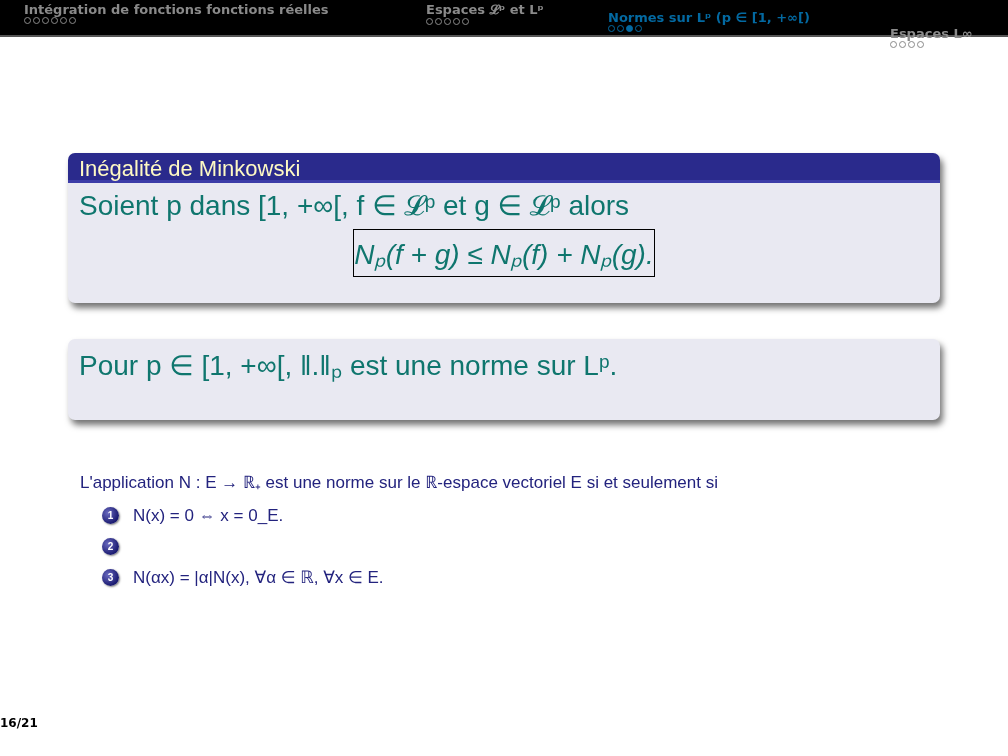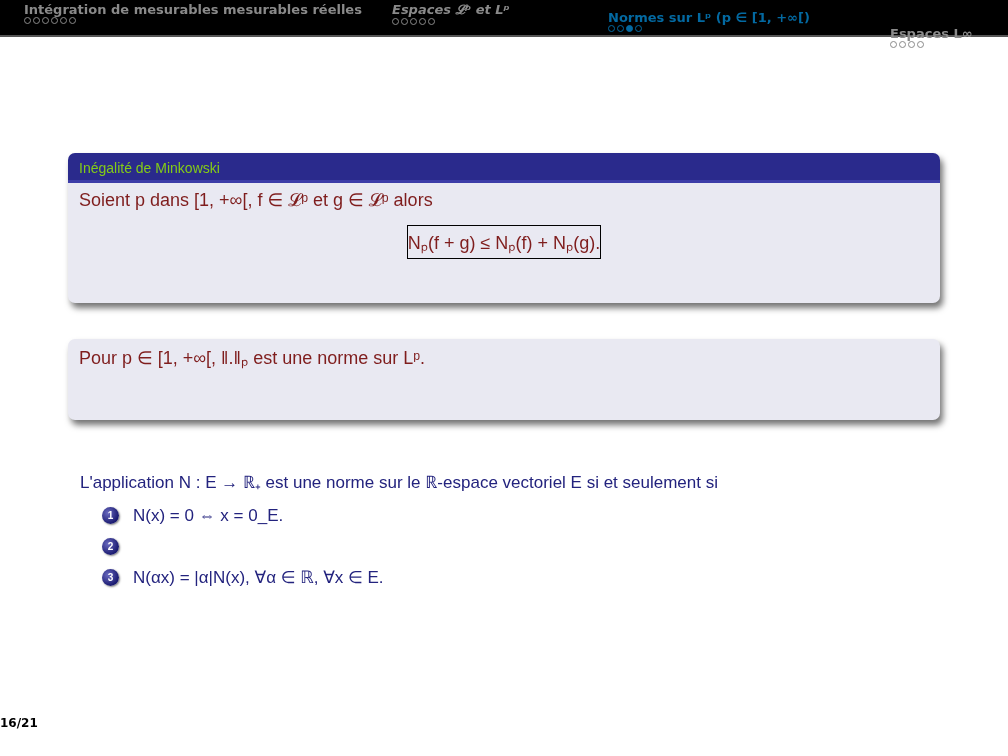--- a/index.html
+++ b/index.html
@@ -9,52 +9,52 @@
          border-bottom:2px solid #555; box-sizing:border-box; }
   .nav-section { position:absolute; top:2px; font-family:"DejaVu Sans", sans-serif; font-weight:bold;
          font-size:13px; color:#8a8a8a; white-space:nowrap; }
   .nav-section.active { color:#0369a1;margin-top:8px; }
   .nav-section .dots { display:flex; gap:2px; margin-top:0px; }
   .dot { width:7px; height:7px; border:1px solid currentColor; border-radius:50%; box-sizing:border-box; }
   .dot.filled { background:currentColor; }
 
   .block { position:absolute; left:68px; width:872px; border-radius:7px;
            box-shadow:3px 5px 6px rgba(0,0,0,0.55); overflow:hidden; background:#e9e9f2; }
-  .block-title { background:#2a2a8c; color:#84cc16; font-family:"Liberation Sans", sans-serif;
-           font-size:14px; padding:3px 11px; height:30px; box-sizing:border-box; line-height:25px;
+  .block-title { background:#2a2a8c; color:#fef9c3; font-family:"Liberation Sans", sans-serif;
+           font-size:22px; padding:3px 11px; height:30px; box-sizing:border-box; line-height:25px;
            border-bottom:3px solid #3c3ca8; }
-  .block-body { color:#7f1d1d; font-family:"Liberation Sans", sans-serif; font-size:18px; padding:6px 11px; }
-  .boxed { display:inline-block; border:1.5px solid #000; padding:4px 0; margin-top:14px; }
+  .block-body { color:#0f766e; font-family:"Liberation Sans", sans-serif; font-size:28px; padding:6px 11px; }
+  .boxed { display:inline-block; border:1.5px solid #000; padding:4px 0; margin-top:6px;font-style:italic; }
   .center { text-align:center; }
 
   .para { position:absolute; left:80px; top:470px; color:#23237e; font-family:"Liberation Sans", sans-serif; font-size:17px; }
   .list { position:absolute; left:102px; top:500px; color:#23237e; font-family:"Liberation Sans", sans-serif; font-size:17px; }
   .li { display:flex; align-items:center; height:31px; }
   .num { width:17px; height:17px; border-radius:50%; background:radial-gradient(circle at 35% 35%, #6a6ac0, #1a1a70 70%);
          color:#fff; font-size:10px; font-weight:bold; display:flex; align-items:center; justify-content:center;
          margin-right:14px; box-shadow:1px 1px 2px rgba(0,0,0,0.5); }
   .pagenum { position:absolute; left:0px; top:716px; font-family:"DejaVu Sans", sans-serif; font-weight:bold;
              font-size:12px; color:#000; }
 </style>
 </head>
 <body>
 
 <div class="nav">
   <div class="nav-section" style="left:24px;">
-    <div>Intégration de mesurables mesurables réelles</div>
+    <div>Intégration de fonctions fonctions réelles</div>
     <div class="dots">
       <span class="dot"></span>
         <span class="dot"></span>
         <span class="dot"></span>
         <span class="dot"></span>
         <span class="dot"></span>
         <span class="dot"></span>
     </div>
   </div>
-  <div class="nav-section" style="left:392px;font-style:italic;">
+  <div class="nav-section" style="left:426px;">
     <div>Espaces 𝓛ᵖ et Lᵖ</div>
     <div class="dots">
       <span class="dot"></span>
         <span class="dot"></span>
         <span class="dot"></span>
         <span class="dot"></span>
         <span class="dot"></span>
     </div>
   </div>
   <div class="nav-section active" style="left:608px;">

